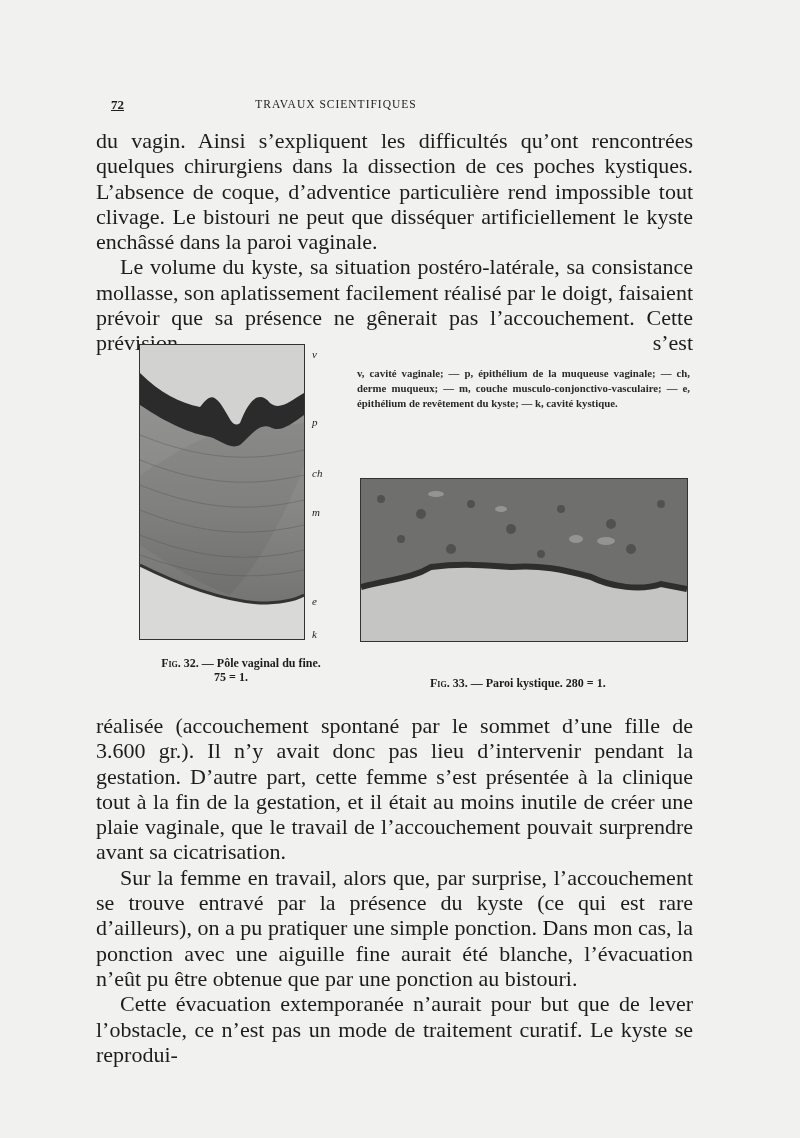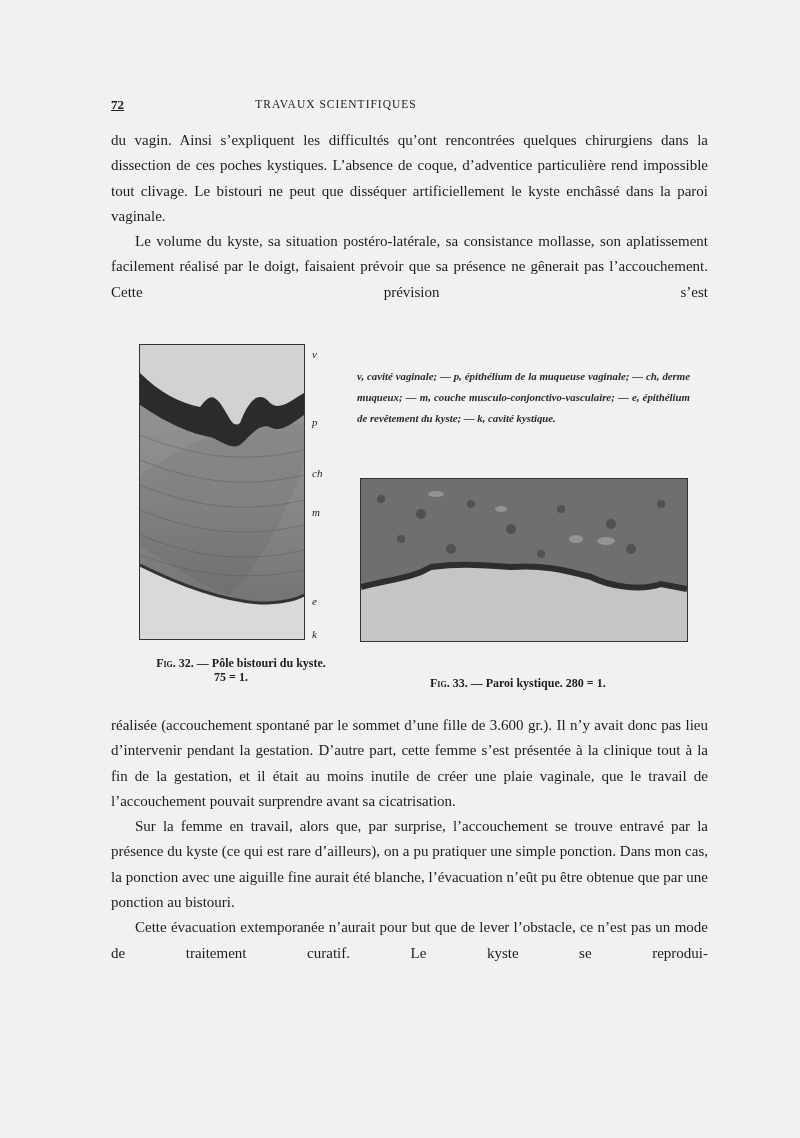--- a/index.html
+++ b/index.html
@@ -1,30 +1,30 @@
 <!DOCTYPE html>
 <html><head>
 <meta charset="utf-8">
 <style>
   html,body{margin:0;padding:0;}
   body{width:800px;height:1138px;background:#f1f1ef;position:relative;overflow:hidden;
        font-family:"Liberation Serif","DejaVu Serif",serif;color:#1c1c1c;}
   .page-num{position:absolute;left:111px;top:97px;font-size:13px;font-weight:bold;text-decoration:underline;}
   .running-head{position:absolute;left:0;width:672px;top:98px;text-align:center;font-size:11.5px;letter-spacing:1px;}
-  .body-text{position:absolute;left:111px;width:597px;font-size:15px;line-height:25.3px;text-align:justify;}
+  .body-text{position:absolute;left:96px;width:597px;font-size:22px;line-height:25.3px;text-align:justify;}
   .body-text p{margin:0;text-align:justify;text-align-last:justify;}
   .body-text p.last{text-align-last:left;}
   .body-text p.indent{text-indent:24px;}
   #block1{top:128px;}
   #block2{top:713px;}
   .fig{position:absolute;border:1.5px solid #333;overflow:hidden;}
   #fig32{left:139px;top:344px;width:164px;height:294px;background:#cfcfcd;}
   #fig33{left:360px;top:478px;width:326px;height:162px;background:#bdbdbb;}
   .lbl{position:absolute;left:312px;font-style:italic;font-size:11px;}
-  .legend{position:absolute;left:357px;top:366px;width:333px;font-size:10.8px;line-height:21px;text-align:justify;font-weight:bold;color:#2a2a2a;font-style:italic;}
+  .legend{position:absolute;left:357px;top:366px;width:333px;font-size:10.8px;line-height:15px;text-align:justify;font-weight:bold;color:#2a2a2a;}
   .cap{position:absolute;font-size:12px;font-weight:bold;text-align:center;line-height:14px;}
   #cap32{left:136px;top:656px;width:190px;}
   #cap33{left:410px;top:656px;width:260px;text-align:left;margin-top:20px;}
   .sc{font-variant:small-caps;padding-left:20px;}
 </style>
 </head>
 <body>
 
 <div class="page-num">72</div>
 <div class="running-head">TRAVAUX SCIENTIFIQUES</div>
@@ -91,21 +91,21 @@
       <ellipse cx="215" cy="60" rx="7" ry="4"></ellipse>
         <ellipse cx="245" cy="62" rx="9" ry="4"></ellipse>
     </g>
     <path d="M0 108 C30 100 50 100 70 88 C100 84 120 86 150 88 C180 86 200 90 230 98 C250 108 280 112 300 105 L326 110 L326 162 L0 162 Z" fill="#c5c5c3"></path>
     <path d="M0 108 C30 100 50 100 70 88 C100 84 120 86 150 88 C180 86 200 90 230 98 C250 108 280 112 300 105 L326 110" stroke="#2e2e2e" stroke-width="6" fill="none"></path>
   </svg>
 </div>
 
 <div class="cap" id="cap32">
   <span class="sc">Fig. 32.</span>
-  <span>— Pôle bistouri du kyste.</span><br>
+  <span>— Pôle vaginal du fine.</span><br>
   <span>75 = 1.</span>
 </div>
 <div class="cap" id="cap33">
   <span class="sc">Fig. 33.</span>
   <span>— Paroi kystique. 280 = 1.</span>
 </div>
 
 <div class="body-text" id="block2">
   <p class="last">réalisée (accouchement spontané par le sommet d’une fille de 3.600 gr.). Il n’y avait donc pas lieu d’intervenir pendant la gestation. D’autre part, cette femme s’est présentée à la clinique tout à la fin de la gestation, et il était au moins inutile de créer une plaie vaginale, que le travail de l’accouchement pouvait surprendre avant sa cicatrisation.</p>
   <p class="indent last">Sur la femme en travail, alors que, par surprise, l’accouchement se trouve entravé par la présence du kyste (ce qui est rare d’ailleurs), on a pu pratiquer une simple ponction. Dans mon cas, la ponction avec une aiguille fine aurait été blanche, l’évacuation n’eût pu être obtenue que par une ponction au bistouri.</p>

